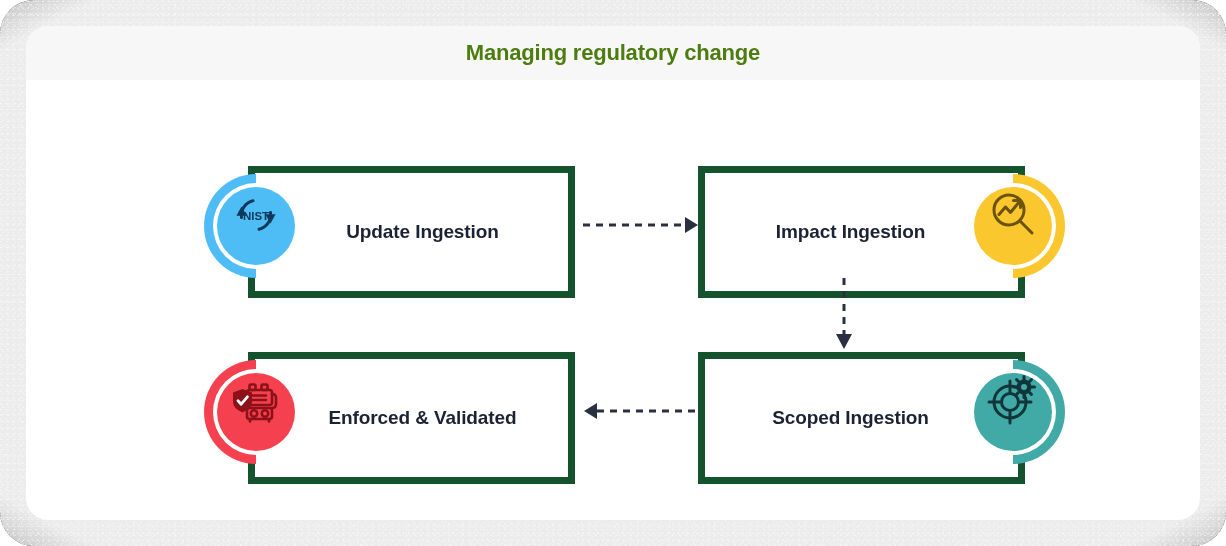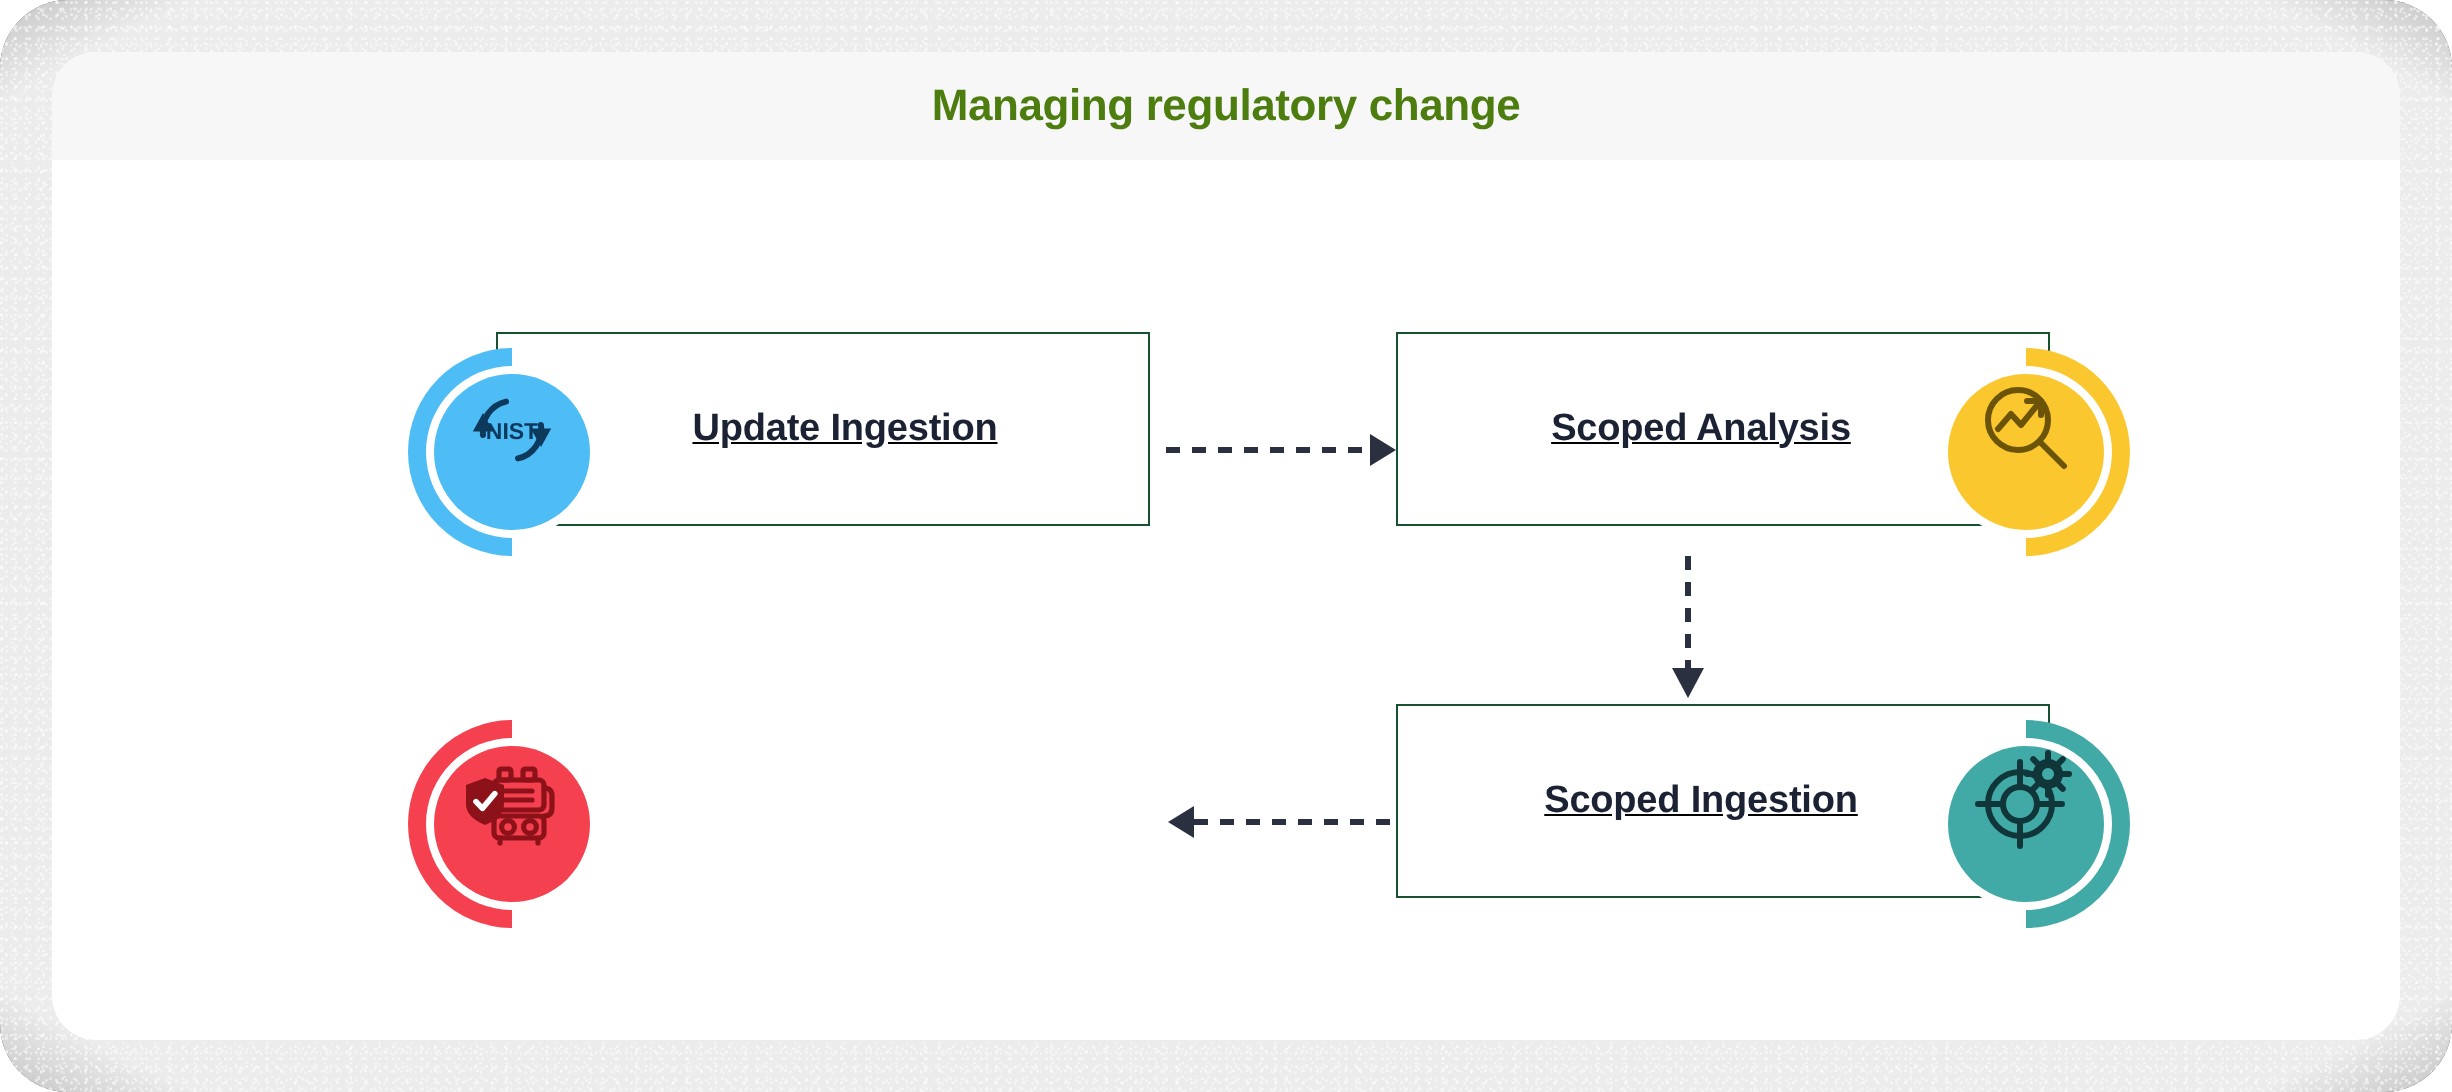--- a/index.html
+++ b/index.html
@@ -69,26 +69,25 @@
 
   #diagram {
     position: absolute;
     left: 0; top: 54px;
     width: 100%; height: 440px;
   }
 
   
   .node {
     position: absolute;
-    height: 97px;
-    border: 1px solid #14532d;
+    height: 132px;
+    border: 7px solid #14532d;
     background: #ffffff;
     display: flex;
     align-items: center;
-    text-decoration: underline;
   }
   .node-label {
     font-size: 19px;
     font-weight: bold;
     color: #1b2233;
     width: 100%;
     text-align: center;
     letter-spacing: -.1px;
   }
 
@@ -177,21 +176,21 @@
             <path d="M42.5 25.5 A15 15 0 0 1 31 42.2"></path>
           </g>
           <path d="M13.5 19.5 L18.6 28.8 L8.4 28.8 Z" fill="#0d3a5c"></path>
           <path d="M42.5 36.5 L37.4 27.2 L47.6 27.2 Z" fill="#0d3a5c"></path>
           <text x="28" y="32.5" text-anchor="middle" font-family="Liberation Sans, sans-serif" font-size="11.5" font-weight="bold" fill="#0d3a5c">NIST</text>
         </svg>
       </div>
     </div>
 
     <div class="node" id="node-impact">
-      <div class="node-label">Scoped Analysis</div>
+      <div class="node-label">Impact Ingestion</div>
     </div>
     <div class="badge" id="badge-impact">
       <div class="ring right-arc" style="--c:#fbc72e"></div>
       <div class="disc" style="background:#fbc72e">
         <svg width="54" height="54" viewBox="0 0 54 54" aria-hidden="true">
           <g fill="none" stroke="#6b5408" stroke-width="3" stroke-linecap="round" stroke-linejoin="round">
             <circle cx="23" cy="23" r="15"></circle>
             <path d="M34.5 34.5 L46 46"></path>
             <path d="M13 27.5 L19.5 20 L24.5 25.5 L33.5 14.5"></path>
             <path d="M27.5 13.5 L34.5 13.5 L34.5 20.5"></path>
@@ -226,20 +225,23 @@
             <path d="M31.6 6.6 L33.7 8.7"></path>
               <path d="M44.3 19.3 L46.4 21.4"></path>
             <path d="M46.4 6.6 L44.3 8.7"></path>
               <path d="M33.7 19.3 L31.6 21.4"></path>
           </g>
           <circle cx="39" cy="14" r="3" fill="#41a9a6"></circle>
         </svg>
       </div>
     </div>
 
+    <div class="node" id="node-enforced">
+      <div class="node-label">Enforced &amp; Validated</div>
+    </div>
     <div class="badge" id="badge-enforced">
       <div class="ring left-arc" style="--c:#f5414f"></div>
       <div class="disc" style="background:#f5414f">
         <svg width="56" height="56" viewBox="0 0 56 56" aria-hidden="true">
           <g fill="none" stroke="#8c1119" stroke-width="2.6" stroke-linecap="round" stroke-linejoin="round">
             <rect x="19" y="17" width="25" height="15" rx="2.5"></rect>
             <rect x="21.5" y="11.5" width="6" height="5.5" rx="1.2"></rect>
             <rect x="33.5" y="11.5" width="6" height="5.5" rx="1.2"></rect>
             <rect x="19" y="35" width="25" height="11" rx="2.5"></rect>
             <circle cx="26" cy="40.5" r="3.2"></circle>

